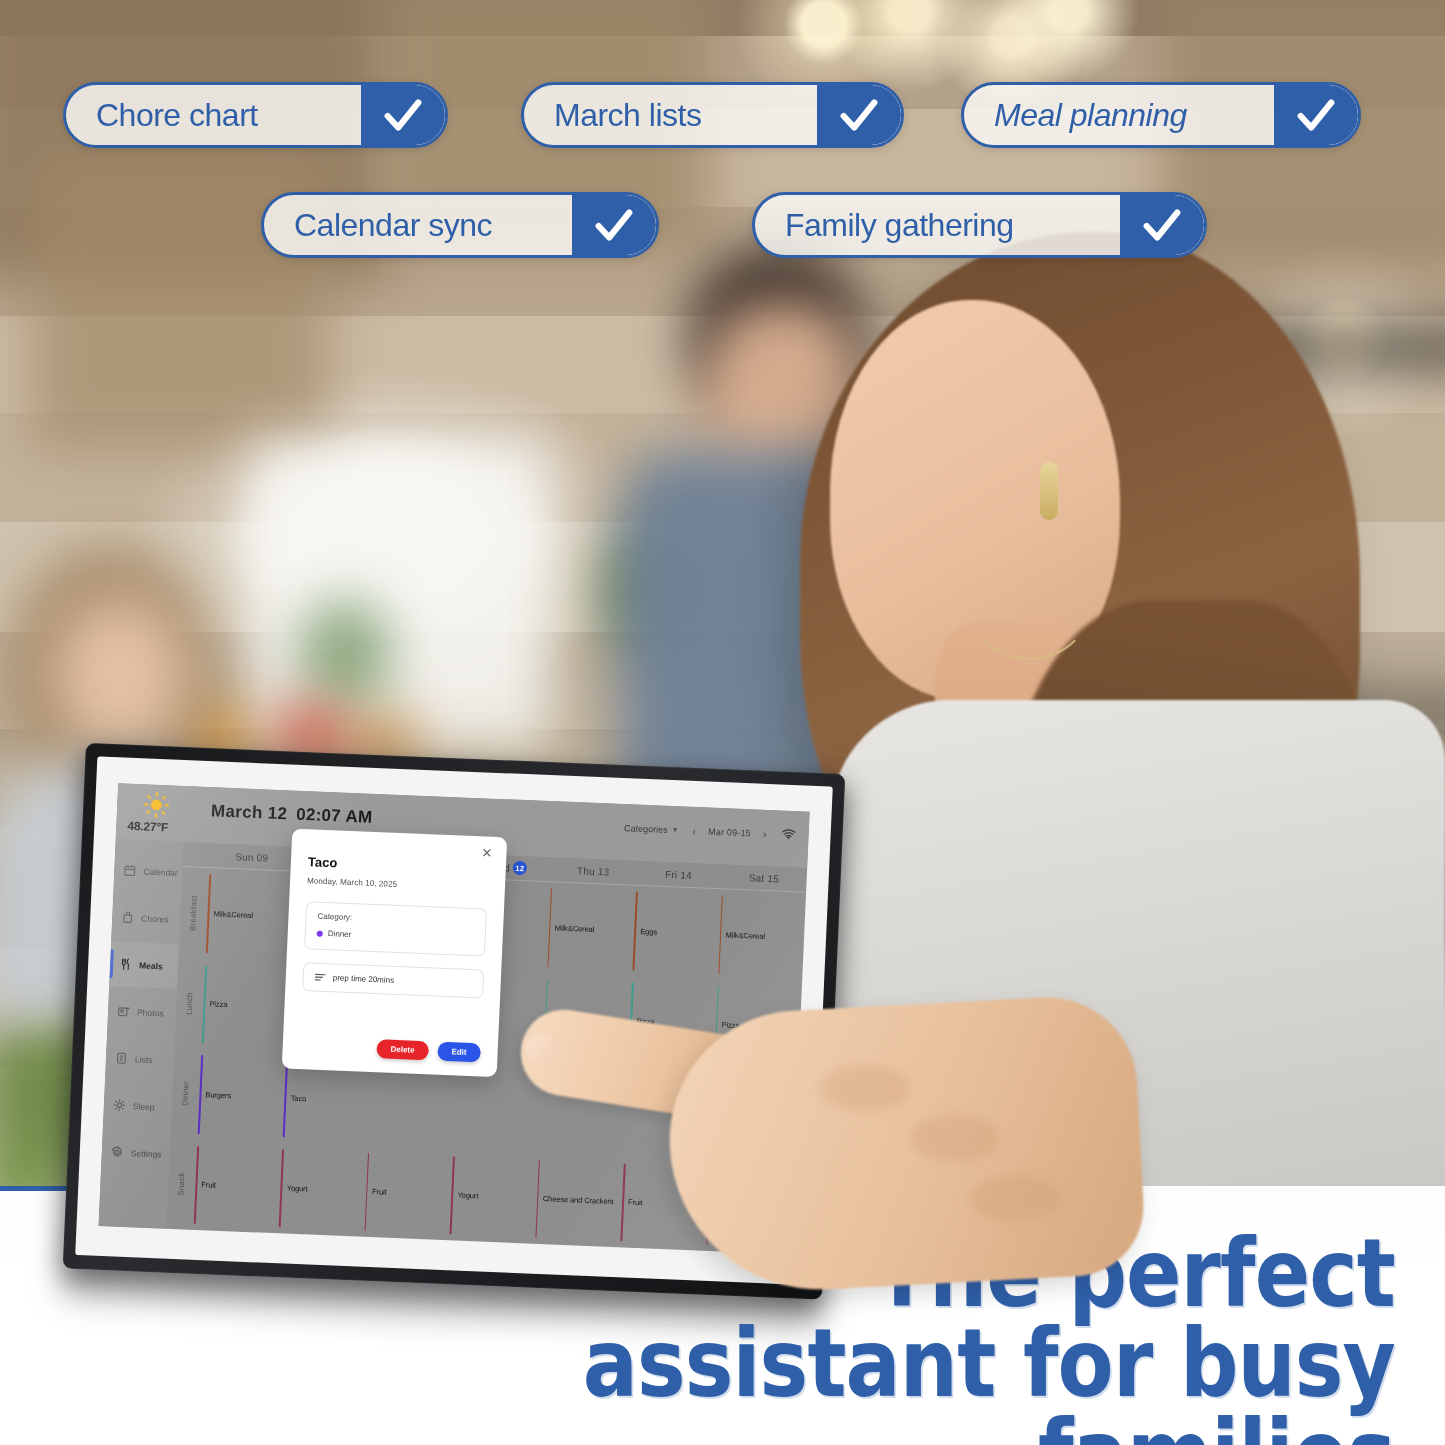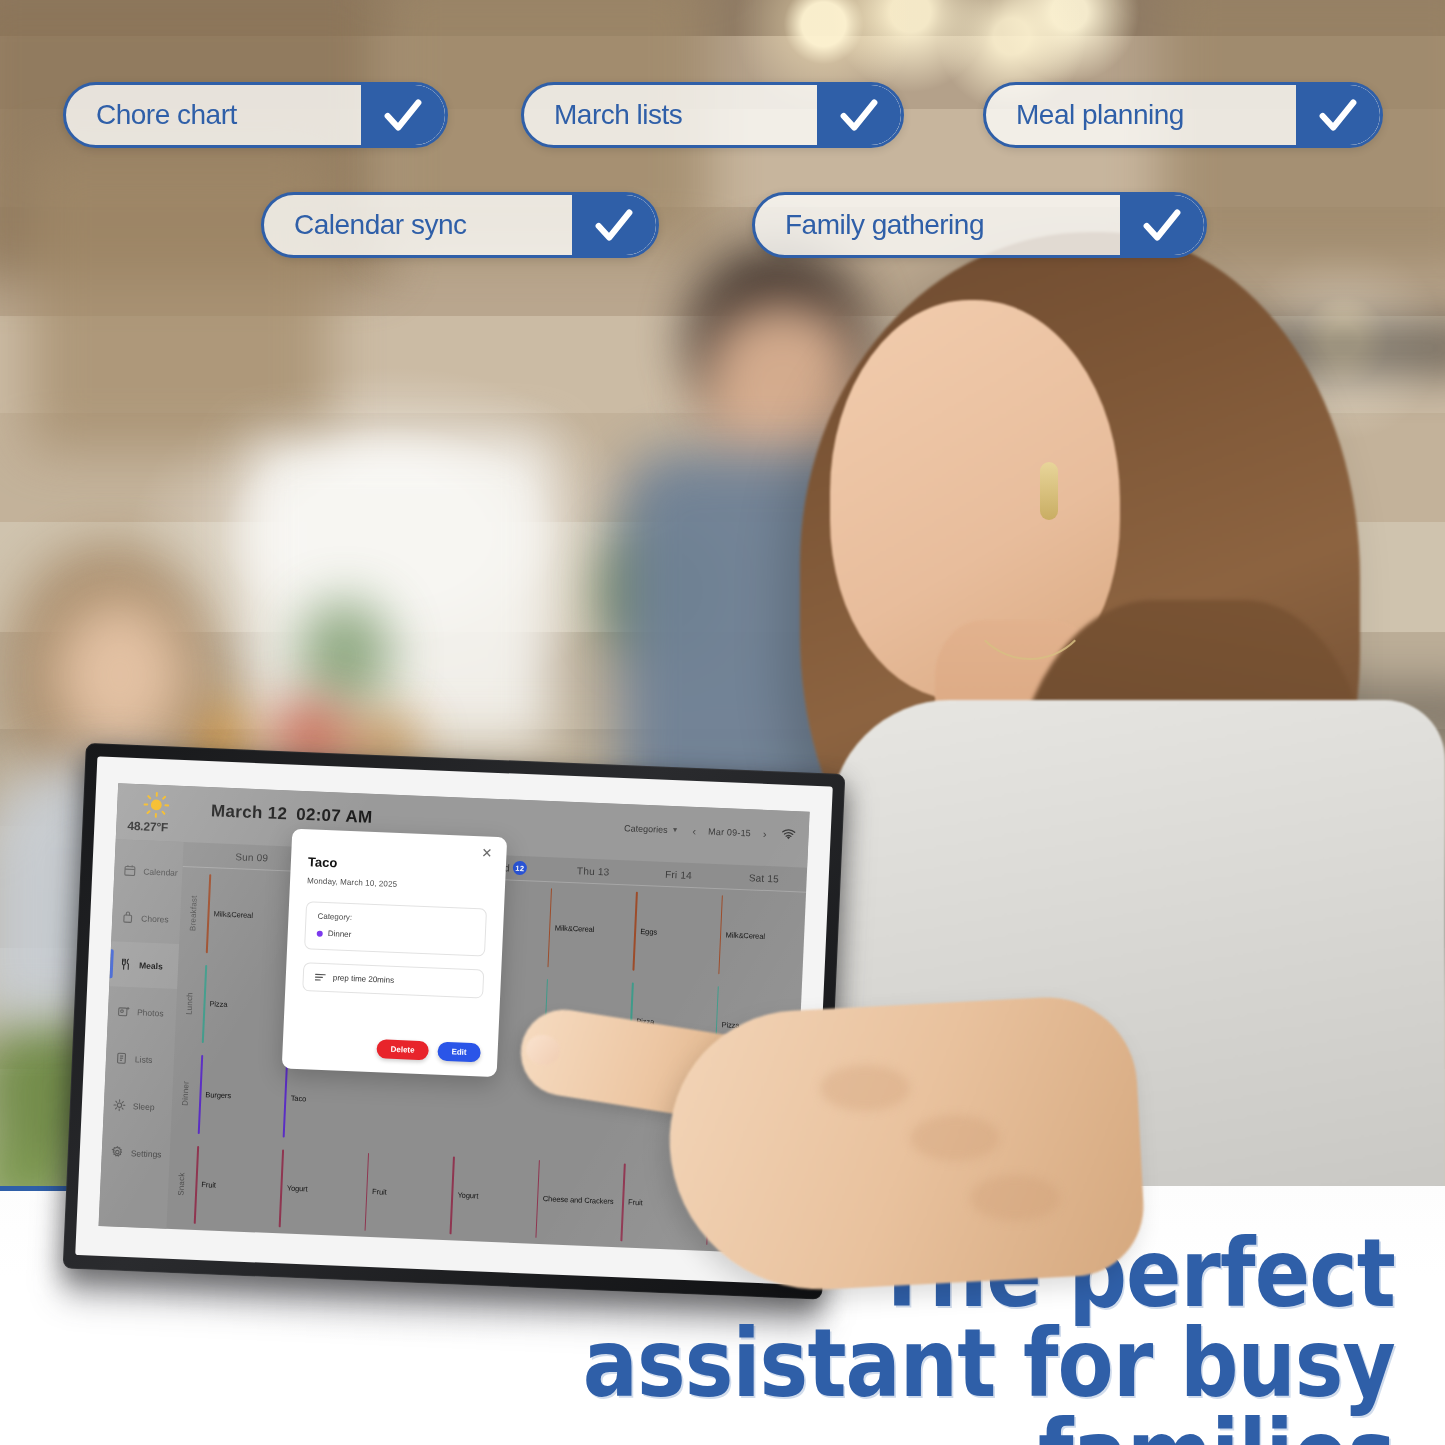--- a/index.html
+++ b/index.html
@@ -162,36 +162,36 @@
     background: rgba(252,252,250,0.80);
     box-shadow: 0 2px 8px rgba(0,0,0,.12);
     overflow: hidden;
   }
   .pill-label {
     display: flex; align-items: center;
     padding: 0 22px 0 30px;
     color: #2f5fa8;
     font-family: "Liberation Sans", sans-serif;
     font-weight: 400;
-    font-size: 28px;
+    font-size: 32px;
     white-space: nowrap;
     letter-spacing: -0.5px;
   }
   .pill-check {
     width: 84px;
     background: #2f5fa8;
     display: flex; align-items: center; justify-content: center;
     border-radius: 0 31px 31px 0;
     margin-left: auto;
   }
   .pill-check svg { width: 46px; height: 46px; display: block; }
 
   #pill-chore   { left: 63px;  top: 82px;  width: 385px; }
   #pill-custom  { left: 521px; top: 82px;  width: 383px; }
-  #pill-meal    { left: 983px; top: 82px;  width: 400px; }
+  #pill-meal    { left: 961px; top: 82px;  width: 400px; font-style: italic; }
   #pill-cal     { left: 261px; top: 192px; width: 398px; }
   #pill-family  { left: 752px; top: 192px; width: 455px; }
 
   
   .tablet {
     position: absolute; left: 86px; top: 743px; width: 760px; height: 553px;
     transform: rotate(2.55deg) skewY(-0.2deg);
     transform-origin: left top;
   }
   .tablet-shadow {

